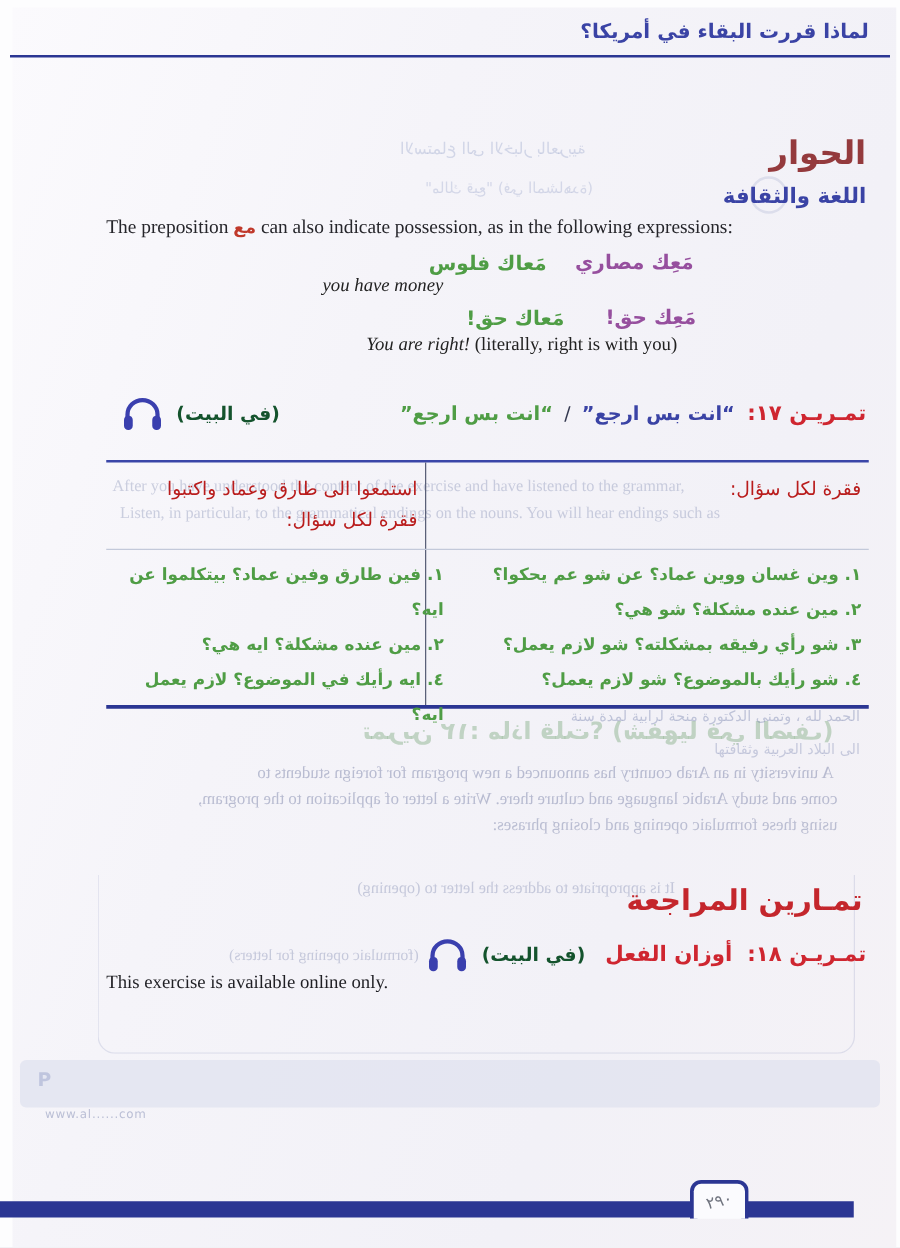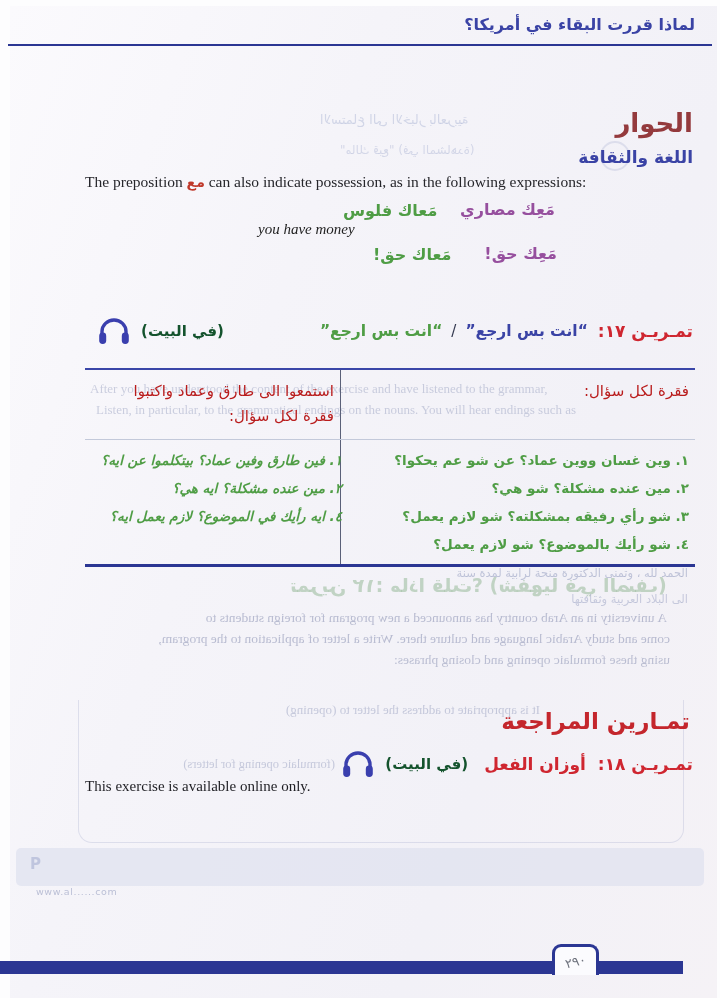--- a/index.html
+++ b/index.html
@@ -44,21 +44,21 @@
           border-top:2px solid #3a46a8;border-bottom:3px solid #2b3693;}
   .dtable .vdiv{position:absolute;left:255px;top:0;bottom:0;border-left:1.3px solid #5a6078;}
   .dtable .hsep{position:absolute;left:0;right:0;top:69px;border-top:1.2px solid #c3c9da;}
   .th{position:absolute;top:9px;text-align:right;direction:rtl;color:#b91c1c;
       font-size:15px;font-weight:normal;line-height:25px;}
   .th-shami{left:263px;right:6px;}
   .th-masri{left:4px;right:361px;}
   .qcol{position:absolute;top:76px;text-align:right;direction:rtl;color:#4f9d45;
         font-size:13.5px;font-weight:bold;line-height:28px;}
   .q-shami{left:263px;right:6px;}
-  .q-masri{left:4px;right:353px;font-style:italic;}
+  .q-masri{left:4px;right:340px;}
   
   .t-review{position:absolute;right:30px;top:708px;font-size:23px;font-weight:bold;
             color:#c4262c;direction:rtl;}
   .ex18{right:27px;top:747px;height:34px;}
   .ex-topic{color:#cf2630;font-size:17px;font-weight:bold;margin-inline-start:12px;white-space:nowrap;}
   .ex18 .ex-loc{margin-inline-start:16px;}
   .online-note{position:absolute;left:85px;top:778px;font-family:"Liberation Serif",serif;
                font-size:15px;color:#1f1f24;}
   
   .footer-bar{position:absolute;left:0;top:961px;width:683px;height:13px;background:#2b3693;}
@@ -123,20 +123,21 @@
   <div class="t-dialogue">الحوار</div>
   <div class="t-langcult">اللغة والثقافة</div>
 
   <div class="intro"><span>The preposition </span><span class="prep">مع</span><span> can also indicate possession, as in the following expressions:</span></div>
 
   <div class="ar-ex purple ex-r1-shami">مَعِك مصاري</div>
   <div class="ar-ex green ex-r1-masri">مَعاك فلوس</div>
   <div class="eng-gloss eng-g1">you have money</div>
   <div class="ar-ex purple ex-r2-shami">مَعِك حق!</div>
   <div class="ar-ex green ex-r2-masri">مَعاك حق!</div>
+  <div class="eng-gloss eng-g2"><span class="it">You are right!</span><span> (literally, right is with you)</span></div>
 
   <div class="exrow ex17">
     <span class="ex-label">تمـريـن ١٧:</span>
     <span class="ex-phrase ex-blue">“انت بس ارجع”</span>
     <span class="ex-slash">/</span>
     <span class="ex-phrase ex-green">“انت بس ارجع”</span>
     <span class="ex-loc">(في البيت)</span>
     <svg class="hp" viewBox="0 0 34 30">
       <path d="M5 19 v-3.5 a12 11.5 0 0 1 24 0 v3.5" fill="none" stroke="#3a3fae" stroke-width="3.4" stroke-linecap="round"></path>
       <rect x="2.2" y="16.5" width="7" height="11.5" rx="3.4" fill="#3a3fae"></rect>

